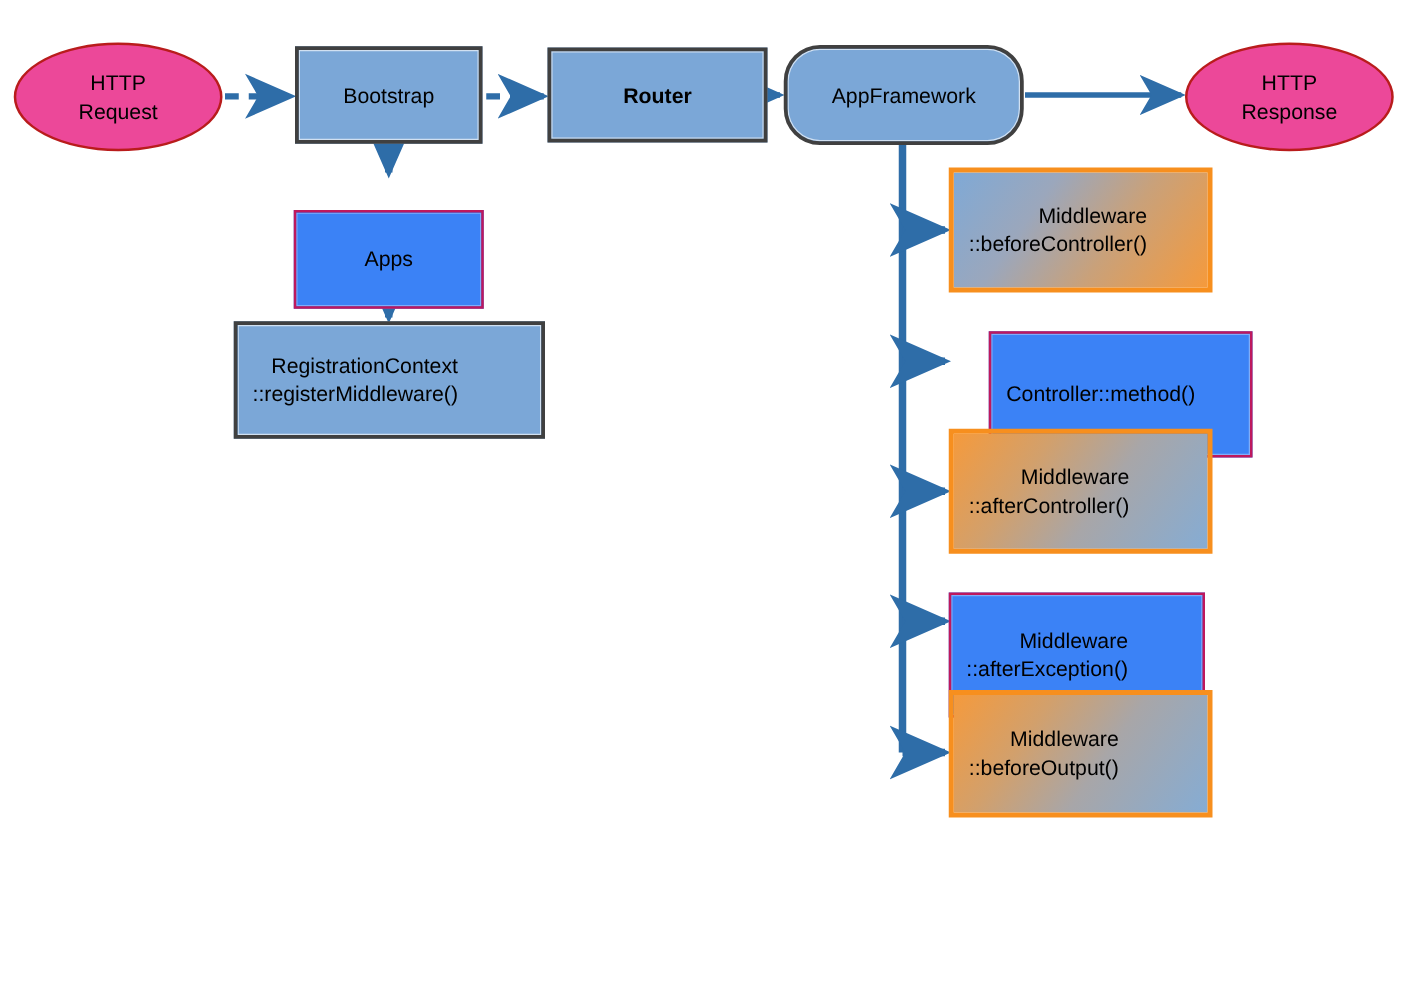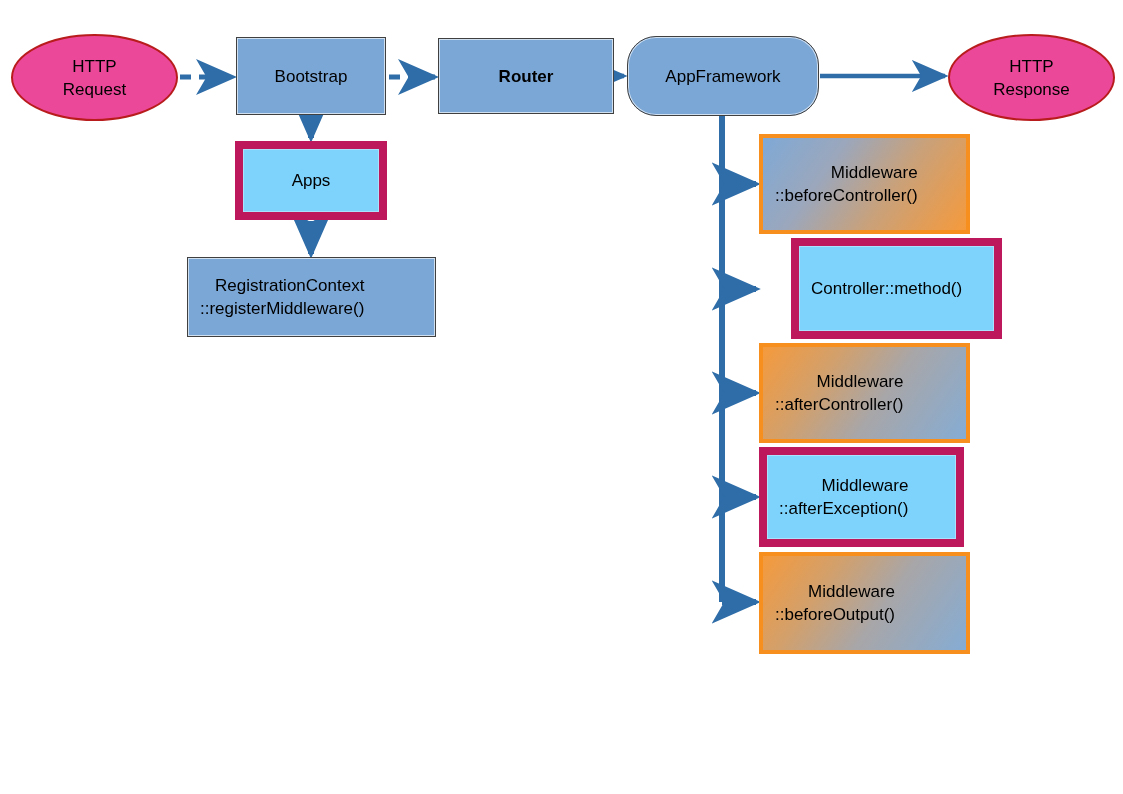--- a/index.html
+++ b/index.html
@@ -32,28 +32,29 @@
     line-height: 23px;
     white-space: pre-line;
     z-index: 2;
   }
   .node.center { justify-content: center; text-align: center; }
   .node.left   { justify-content: flex-start; text-align: right; padding-left: 12px; }
 
   
   .rect-blue {
     background: #7BA7D7;
-    border: 1px solid #404040;
+    border: 3px solid #404040;
     box-shadow: 0 0 0 1px rgba(255,255,255,0.65) inset;
   }
   
   .rect-orange {
-    background: #7dd3fc;
-    border: 8px solid #be185d;
+    background: #3b82f6;
+    border: 2px solid #be185d;
     box-shadow: 0 0 0 1px rgba(255,255,255,0.35) inset;
+    margin-top: 27px;
   }
   
   .rect-grad-bo {
     background: linear-gradient(125deg, #7FA9D6 0%, #9BA7BC 32%, #C9A17A 62%, #F59A3C 100%);
     border: 4px solid #F78F1E;
   }
   
   .rect-grad-ob {
     background: linear-gradient(125deg, #F59A3C 0%, #D2A06C 30%, #A8A6A8 58%, #85ACD4 100%);
     border: 4px solid #F78F1E;
@@ -103,21 +104,21 @@
 
 <div class="node center rect-blue" id="n-router" style="left: 438px; top: 38px; width: 176px; height: 76px; font-weight: bold;">Router</div>
 
 <div class="node center rect-blue" id="n-app-framework" style="left: 627px; top: 36px; width: 192px; height: 80px; border-radius: 29px;">AppFramework</div>
 
 <div class="node center ellipse" id="n-http-response" style="left: 948px; top: 34px; width: 167px; height: 87px;">HTTP
 Response</div>
 
 <div class="node center rect-orange" id="n-apps" style="left: 235px; top: 141px; width: 152px; height: 79px;">Apps</div>
 
-<div class="node left rect-blue" id="n-registration-context" style="left: 187px; top: 257px; width: 249px; height: 80px;">RegistrationContext
+<div class="node left rect-blue" id="n-registration-context" style="left: 187px; top: 257px; width: 249px; height: 94px;">RegistrationContext
 ::registerMiddleware()</div>
 
 <div id="pipeline-layer">
     <div class="node left rect-grad-bo" style="left: 759px; top: 134px; width: 211px; height: 100px;">Middleware
 ::beforeController()</div>
     <div class="node left rect-orange" style="left: 791px; top: 238px; width: 211px; height: 101px;">Controller::method()</div>
     <div class="node left rect-grad-ob" style="left: 759px; top: 343px; width: 211px; height: 100px;">Middleware
 ::afterController()</div>
     <div class="node left rect-orange" style="left: 759px; top: 447px; width: 205px; height: 100px;">Middleware
 ::afterException()</div>

